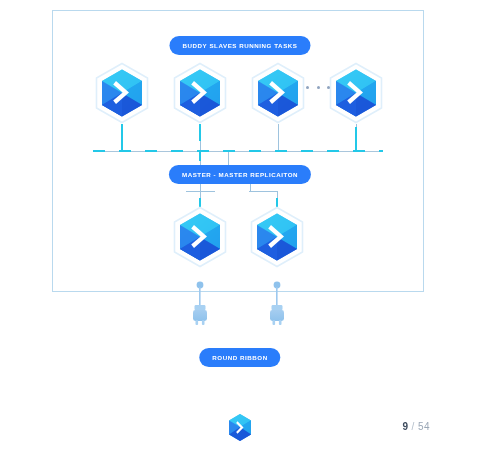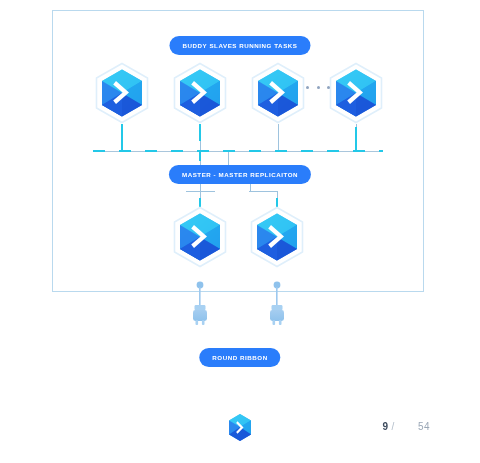--- a/index.html
+++ b/index.html
@@ -195,21 +195,21 @@
     right: 50px;
     top: 421px;
     font-size: 10px;
     letter-spacing: 0.5px;
     font-family: "Liberation Sans", sans-serif;
     z-index: 30;
     white-space: nowrap;
   }
   #page-current { color: #3c4a5c; font-weight: bold; }
   #page-sep { color: #b4bfcc; margin: 0 3px; }
-  #page-total { color: #9aa7b6; margin-left: 20px; }
+  #page-total { color: #9aa7b6; }
 </style>
 </head>
 <body>
 
 <svg width="0" height="0" style="position:absolute" aria-hidden="true">
   <defs>
     <linearGradient id="gTopLeft" x1="0" y1="0" x2="1" y2="1">
       <stop offset="0" stop-color="#3fd0f5"></stop>
       <stop offset="1" stop-color="#16a9ef"></stop>
     </linearGradient>

